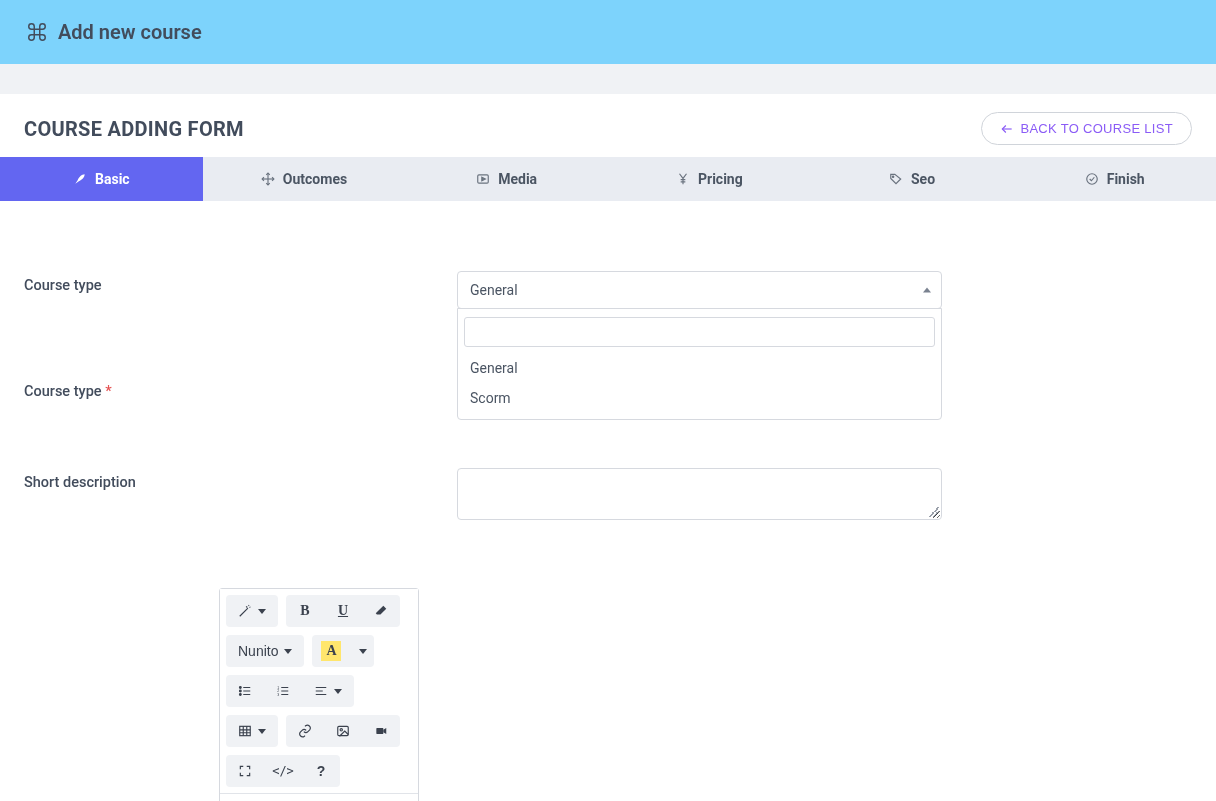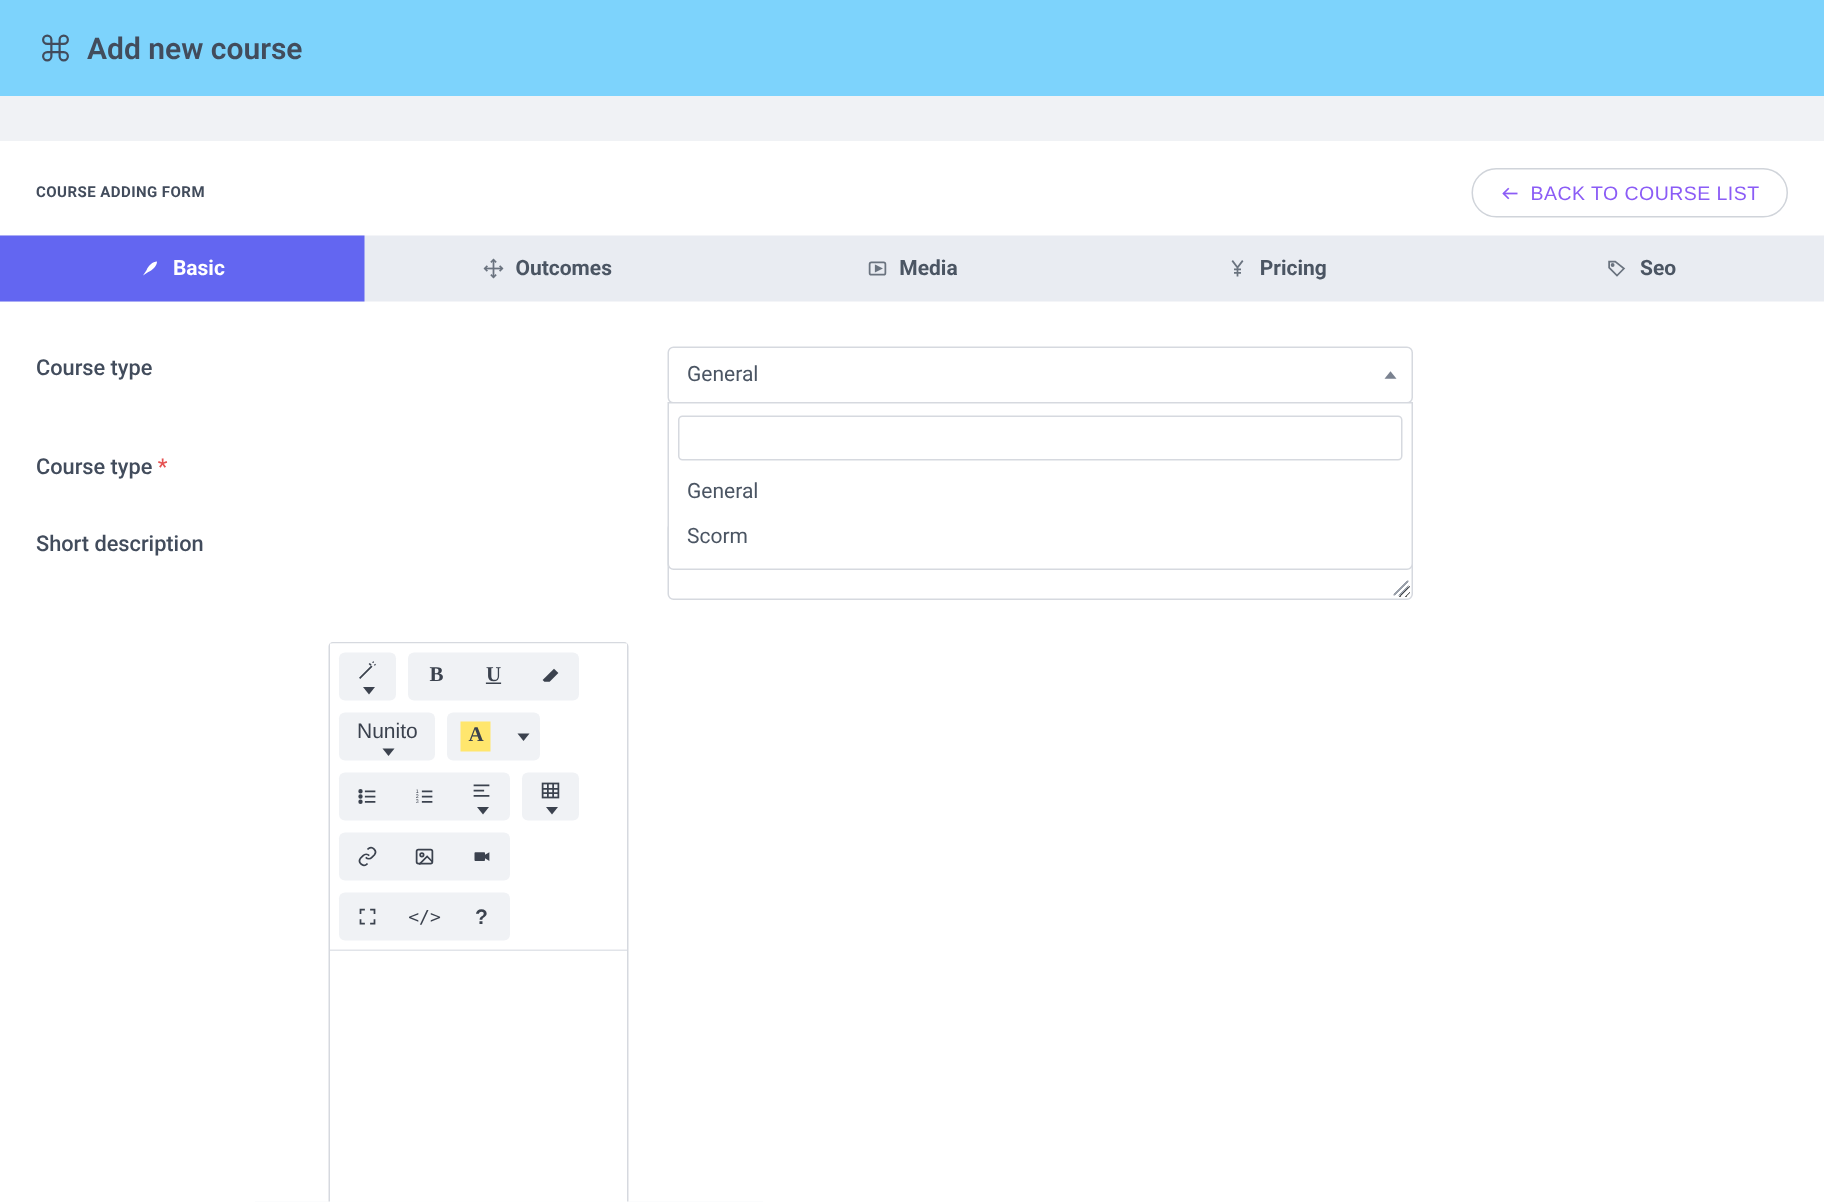--- a/index.html
+++ b/index.html
@@ -40,21 +40,21 @@
     background: #fff;
     margin: 0;
   }
   .panel-head {
     display: flex;
     align-items: center;
     justify-content: space-between;
     padding: 18px 24px 12px 24px;
   }
   .panel-title {
-    font-size: 10px;
+    font-size: 20px;
     font-weight: 700;
     letter-spacing: 0.3px;
     color: #424c5c;
     text-transform: uppercase;
   }
   .back-btn {
     border: 1px solid #d0d4da;
     background: #fff;
     color: #8b5cf6;
     border-radius: 999px;
@@ -99,24 +99,25 @@
   .form-body {
     padding: 30px 24px 30px 24px;
     display: flex;
     flex-direction: column;
     gap: 28px;
     position: relative;
   }
   .form-row {
     display: grid;
     grid-template-columns: 200px 1fr;
-    gap: 26px;
+    gap: 38px;
     align-items: flex-start;
     padding-left: 195px; 
     padding-right: 250px; 
+    margin-top: 40px;
   }
   .form-row .label-col {
     font-size: 14.5px;
     color: #424c5c;
     font-weight: 500;
     padding-top: 6px;
     padding-left: 0;
     margin-left: -195px; 
     width: 175px;
   }
@@ -232,21 +233,21 @@
     width: 38px;
     height: 32px;
     display: inline-flex;
     align-items: center;
     justify-content: center;
     font-size: 14px;
     color: #3b424e;
     cursor: pointer;
     gap: 4px;
   }
-  .tbtn.wide { width: auto; padding: 0 12px; flex-direction: column; }
+  .tbtn.wide { width: auto; padding: 0 12px; }
   .tbtn .caret-down {
     width: 0; height: 0;
     border-left: 4px solid transparent;
     border-right: 4px solid transparent;
     border-top: 5px solid #3b424e;
     margin-left: 2px;
   }
   .tbtn.font-a-yellow .letterA {
     display: inline-flex;
     width: 20px; height: 20px;
@@ -345,20 +346,29 @@
       <span>Pricing</span>
     </div>
     <div class="tab">
       <span class="ticon">
         <svg width="14" height="14" viewBox="0 0 24 24" fill="none" stroke="currentColor" stroke-width="2">
             <path d="M20 12l-8 8-9-9V4h7z"></path>
             <circle cx="7" cy="8" r="1.2" fill="currentColor"></circle>
           </svg>
       </span>
       <span>Seo</span>
+    </div>
+    <div class="tab">
+      <span class="ticon">
+        <svg width="14" height="14" viewBox="0 0 24 24" fill="none" stroke="currentColor" stroke-width="2">
+            <circle cx="12" cy="12" r="9"></circle>
+            <polyline points="8 12 11 15 16 9"></polyline>
+          </svg>
+      </span>
+      <span>Finish</span>
     </div>
   </nav>
 
   <div class="form-body">
 
     <div class="form-row">
       <div class="label-col">Course type</div>
       <div style="position:relative;">
         <div class="select-box">
           <div class="select-display">General</div>

